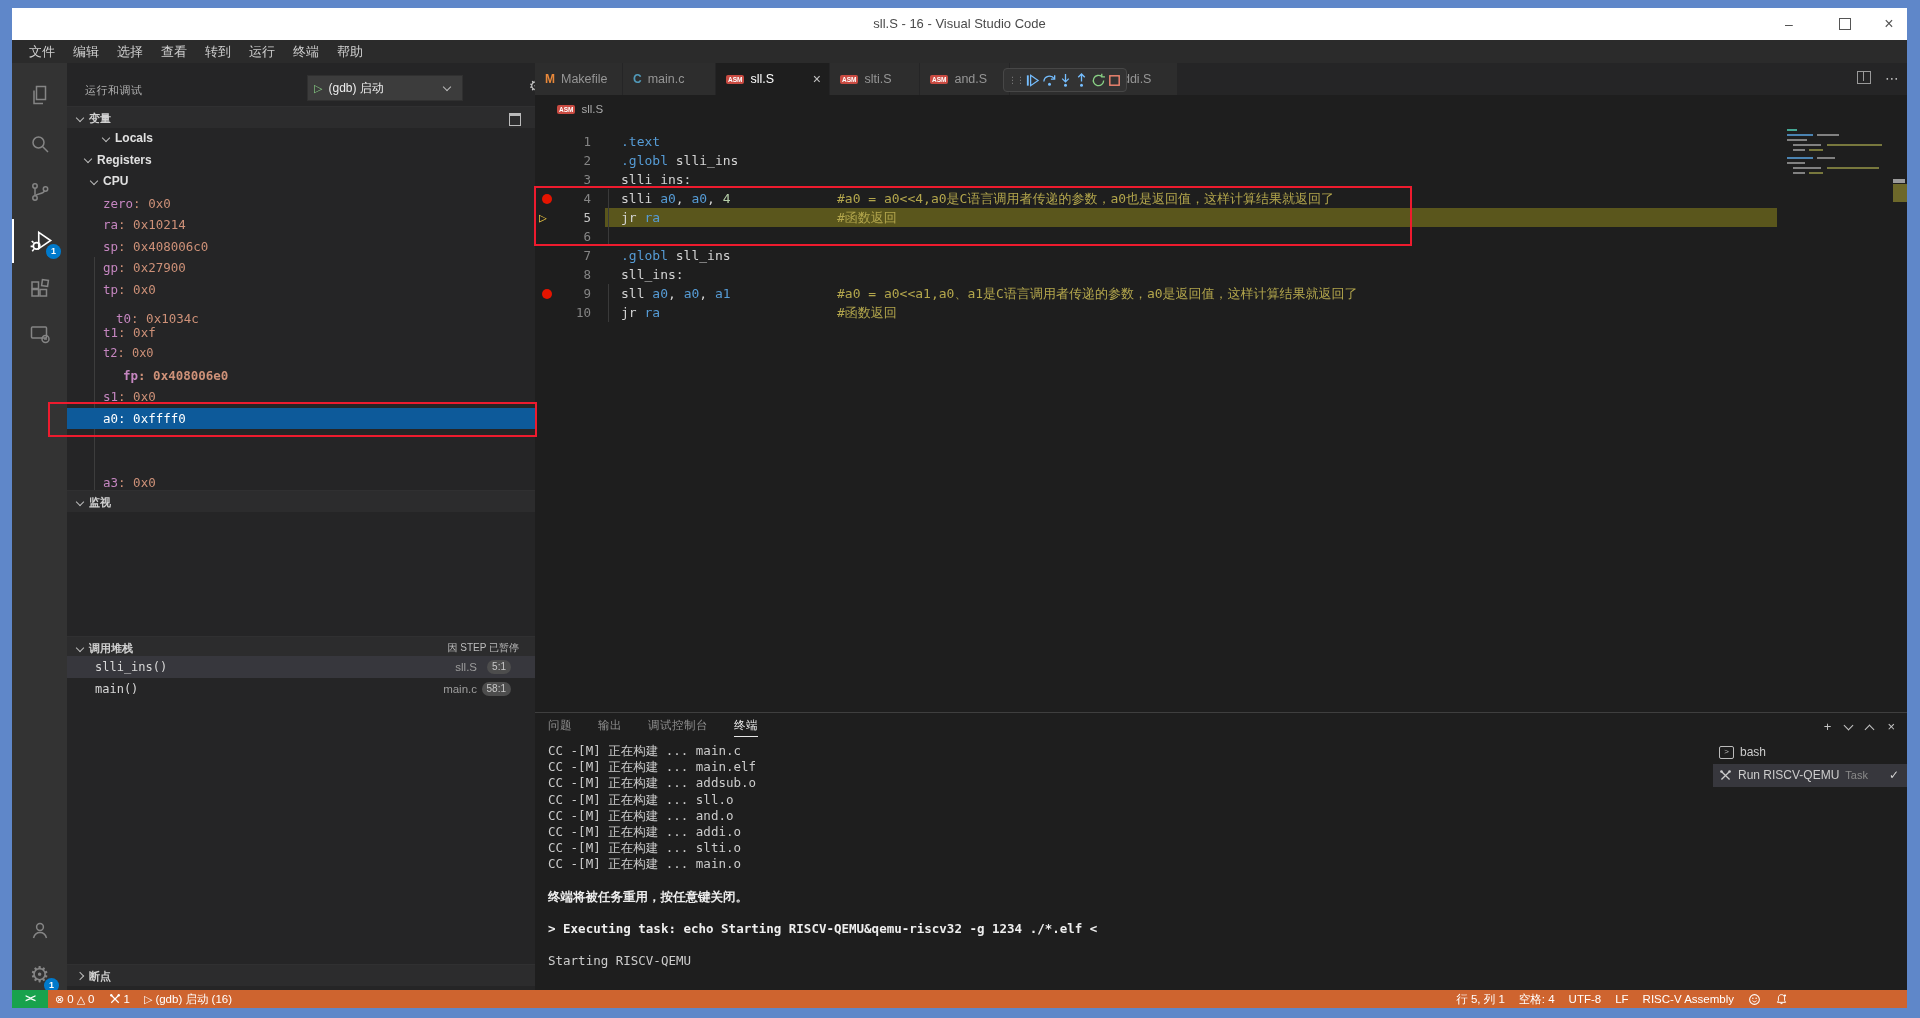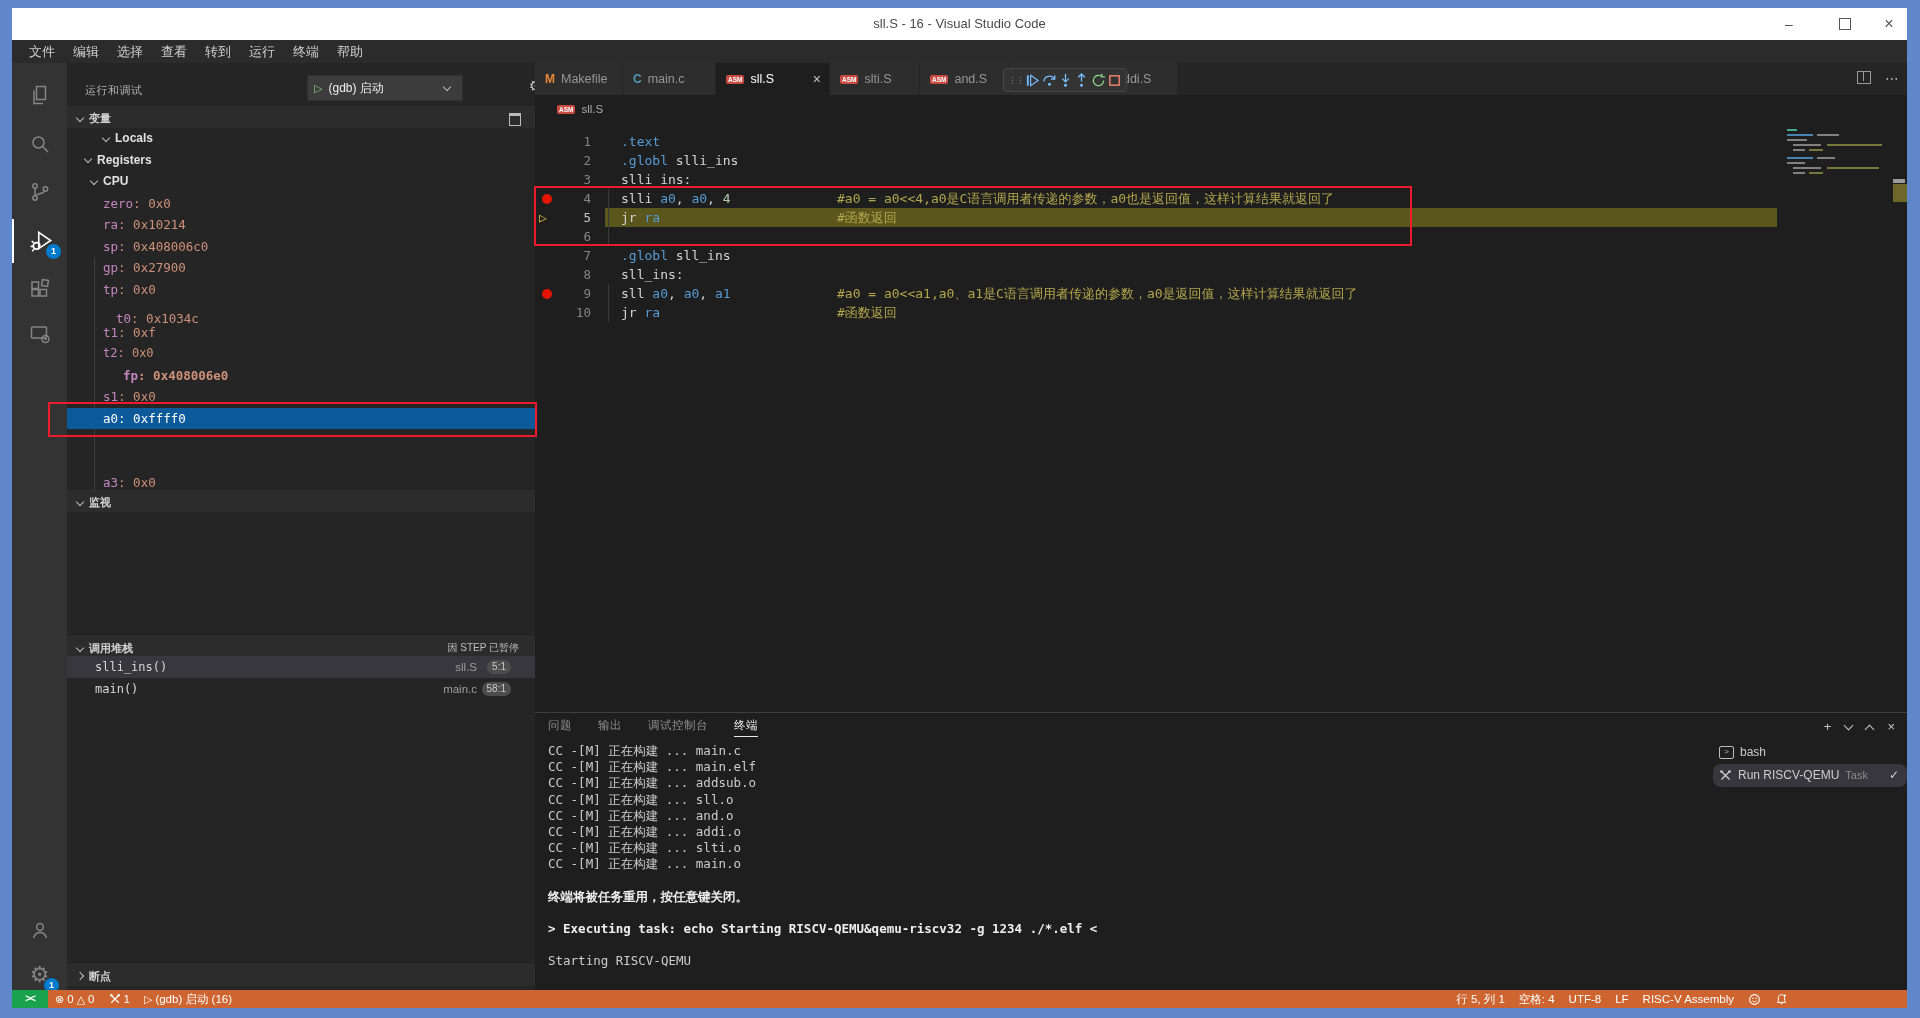--- a/index.html
+++ b/index.html
@@ -103,21 +103,21 @@
   #panel-actions{position:absolute;right:12px;top:4px;display:flex;gap:14px;align-items:center;color:#c5c5c5;}
   .pa{font-size:13px;line-height:20px;}
   .chev-ctl{display:inline-block;width:6px;height:6px;border-right:1px solid #c5c5c5;border-bottom:1px solid #c5c5c5;}
   .chev-ctl.down{transform:rotate(45deg);margin-top:-3px;}
   .chev-ctl.up{transform:rotate(-135deg);margin-top:4px;}
   #term-out{position:absolute;left:13px;top:30px;width:1150px;}
   .t-line{height:16.2px;line-height:16.2px;font-family:"DejaVu Sans Mono",monospace;font-size:12.5px;color:#cccccc;white-space:pre;}
   .t-line.bold{color:#eeeeee;font-weight:bold;}
   #term-list{position:absolute;left:1178px;top:28px;width:194px;}
   .term-row{height:23px;line-height:23px;display:flex;align-items:center;padding:0 6px;font-size:12px;color:#cccccc;position:relative;}
-  .term-row.sel{background:#37373d;border-radius:8px;}
+  .term-row.sel{background:#37373d;}
   .term-row .meta{color:#8a8a8a;margin-left:6px;font-size:11px;}
   .term-row .check{position:absolute;right:8px;color:#d4d4d4;}
   .bash-ic{width:13px;height:11px;border:1px solid #bbb;border-radius:2px;font-size:8px;line-height:10px;text-align:center;color:#bbb;margin-right:6px;}
   .tools-ic{margin-right:6px;}
 
   
   #statusbar{position:absolute;left:0;top:982px;width:100%;height:18px;background:#ce642f;color:#ffffff;font-size:11.5px;display:flex;align-items:center;}
   #remote-block{width:36px;height:18px;background:#18a24d;color:#fff;text-align:center;line-height:18px;font-size:10px;font-weight:bold;letter-spacing:-1px;}
   .sb-item{display:flex;align-items:center;gap:3px;padding:0 7px;height:18px;}
   .sb-right{margin-left:auto;display:flex;align-items:center;padding-right:112px;}

